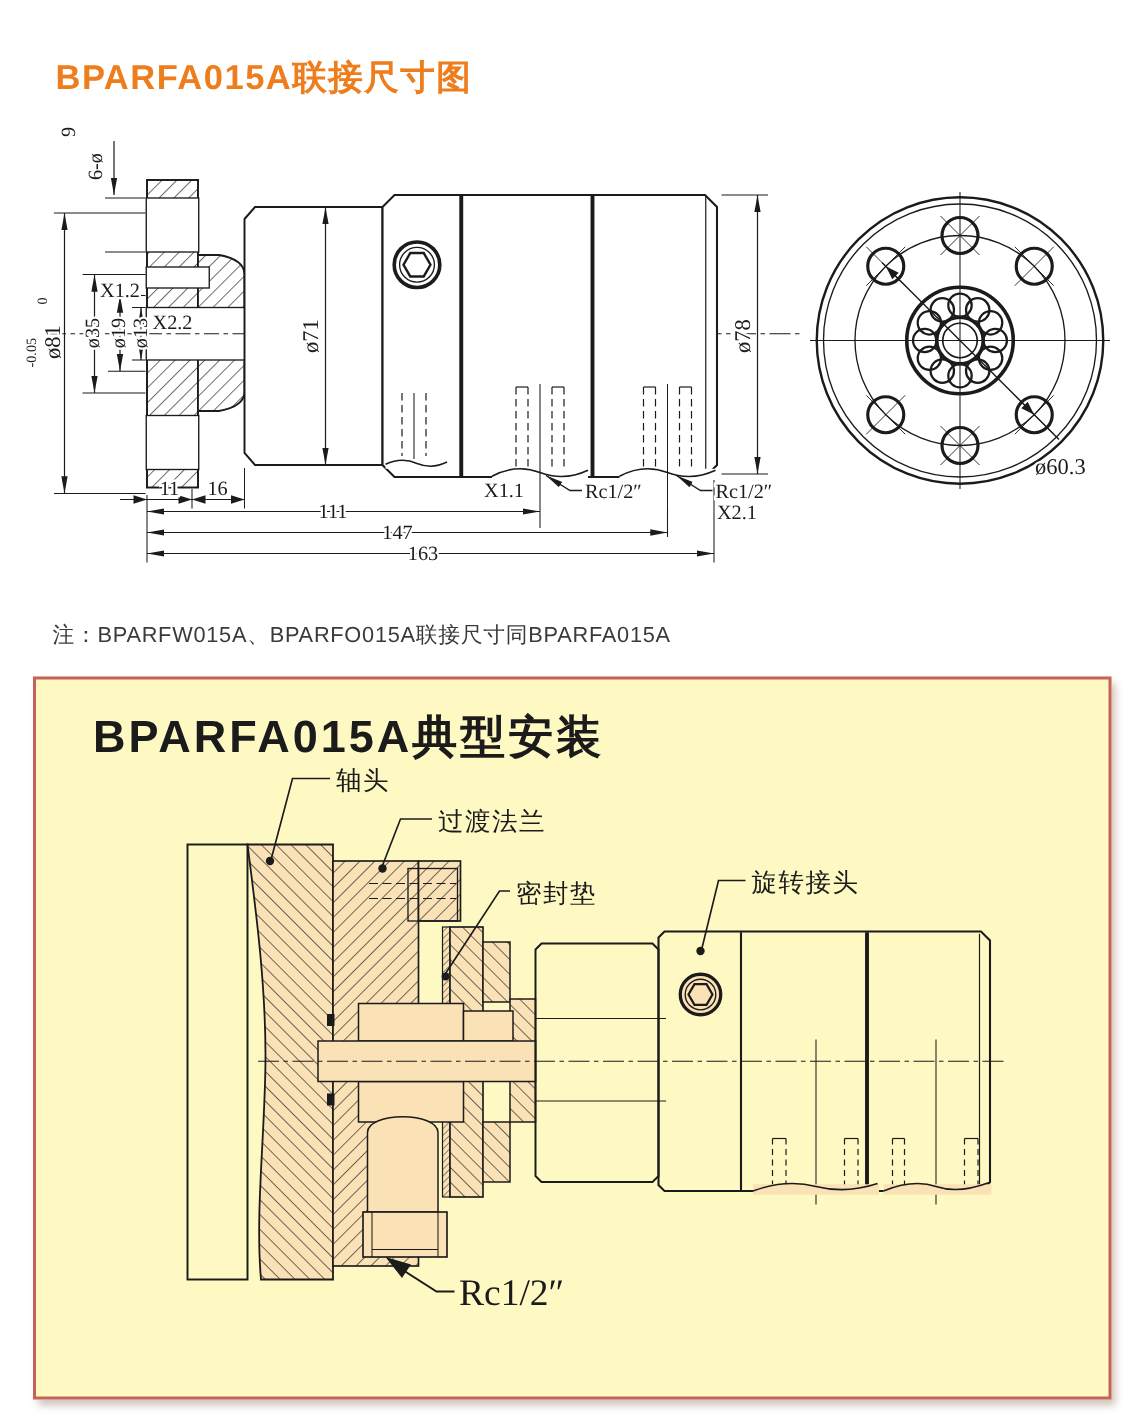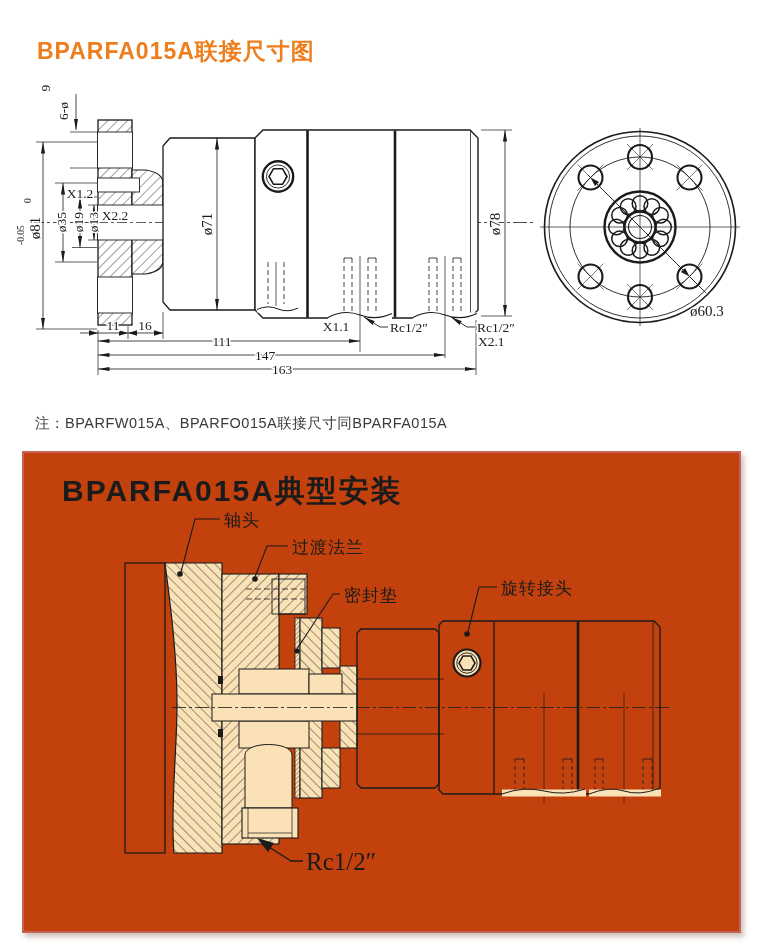--- a/index.html
+++ b/index.html
@@ -3,21 +3,21 @@
 <meta charset="utf-8">
 <style>
   html,body{margin:0;padding:0;background:#ffffff;width:760px;height:943px;overflow:hidden;
             font-family:"Liberation Sans","DejaVu Sans",sans-serif;}
   #page{position:relative;width:664px;height:943px;background:#fff;}
   #main-title{position:absolute;left:37px;top:36px;font-size:23px;font-weight:700;
               color:#EE7E1D;letter-spacing:1px;}
   #note-line{position:absolute;left:35px;top:402px;font-size:14.5px;color:#3a3a3a;letter-spacing:0.5px;margin-top:12px;}
   #dim-svg{position:absolute;left:0;top:0;}
   #install-panel{position:absolute;left:22px;top:451px;width:719px;height:482px;
-                 background:#c2410c;border:2px solid #C5635B;box-sizing:border-box;
+                 background:#fef9c3;border:2px solid #C5635B;box-sizing:border-box;
                  box-shadow:3px 4px 5px rgba(120,80,60,0.35);}
   #install-svg{position:absolute;left:0;top:0;}
   svg text{fill:#1b1b1b;}
   .dimtxt{font-family:"Liberation Serif","DejaVu Serif",serif;font-size:13.5px;
           paint-order:stroke;stroke:#ffffff;stroke-width:3px;}
   .dimtxt-big{font-family:"Liberation Serif","DejaVu Serif",serif;font-size:15px;
           paint-order:stroke;stroke:#ffffff;stroke-width:3px;}
   .toltxt{font-family:"Liberation Serif","DejaVu Serif",serif;font-size:9.5px;
           paint-order:stroke;stroke:#ffffff;stroke-width:2px;}
   .callout{font-size:17px;letter-spacing:1px;}

